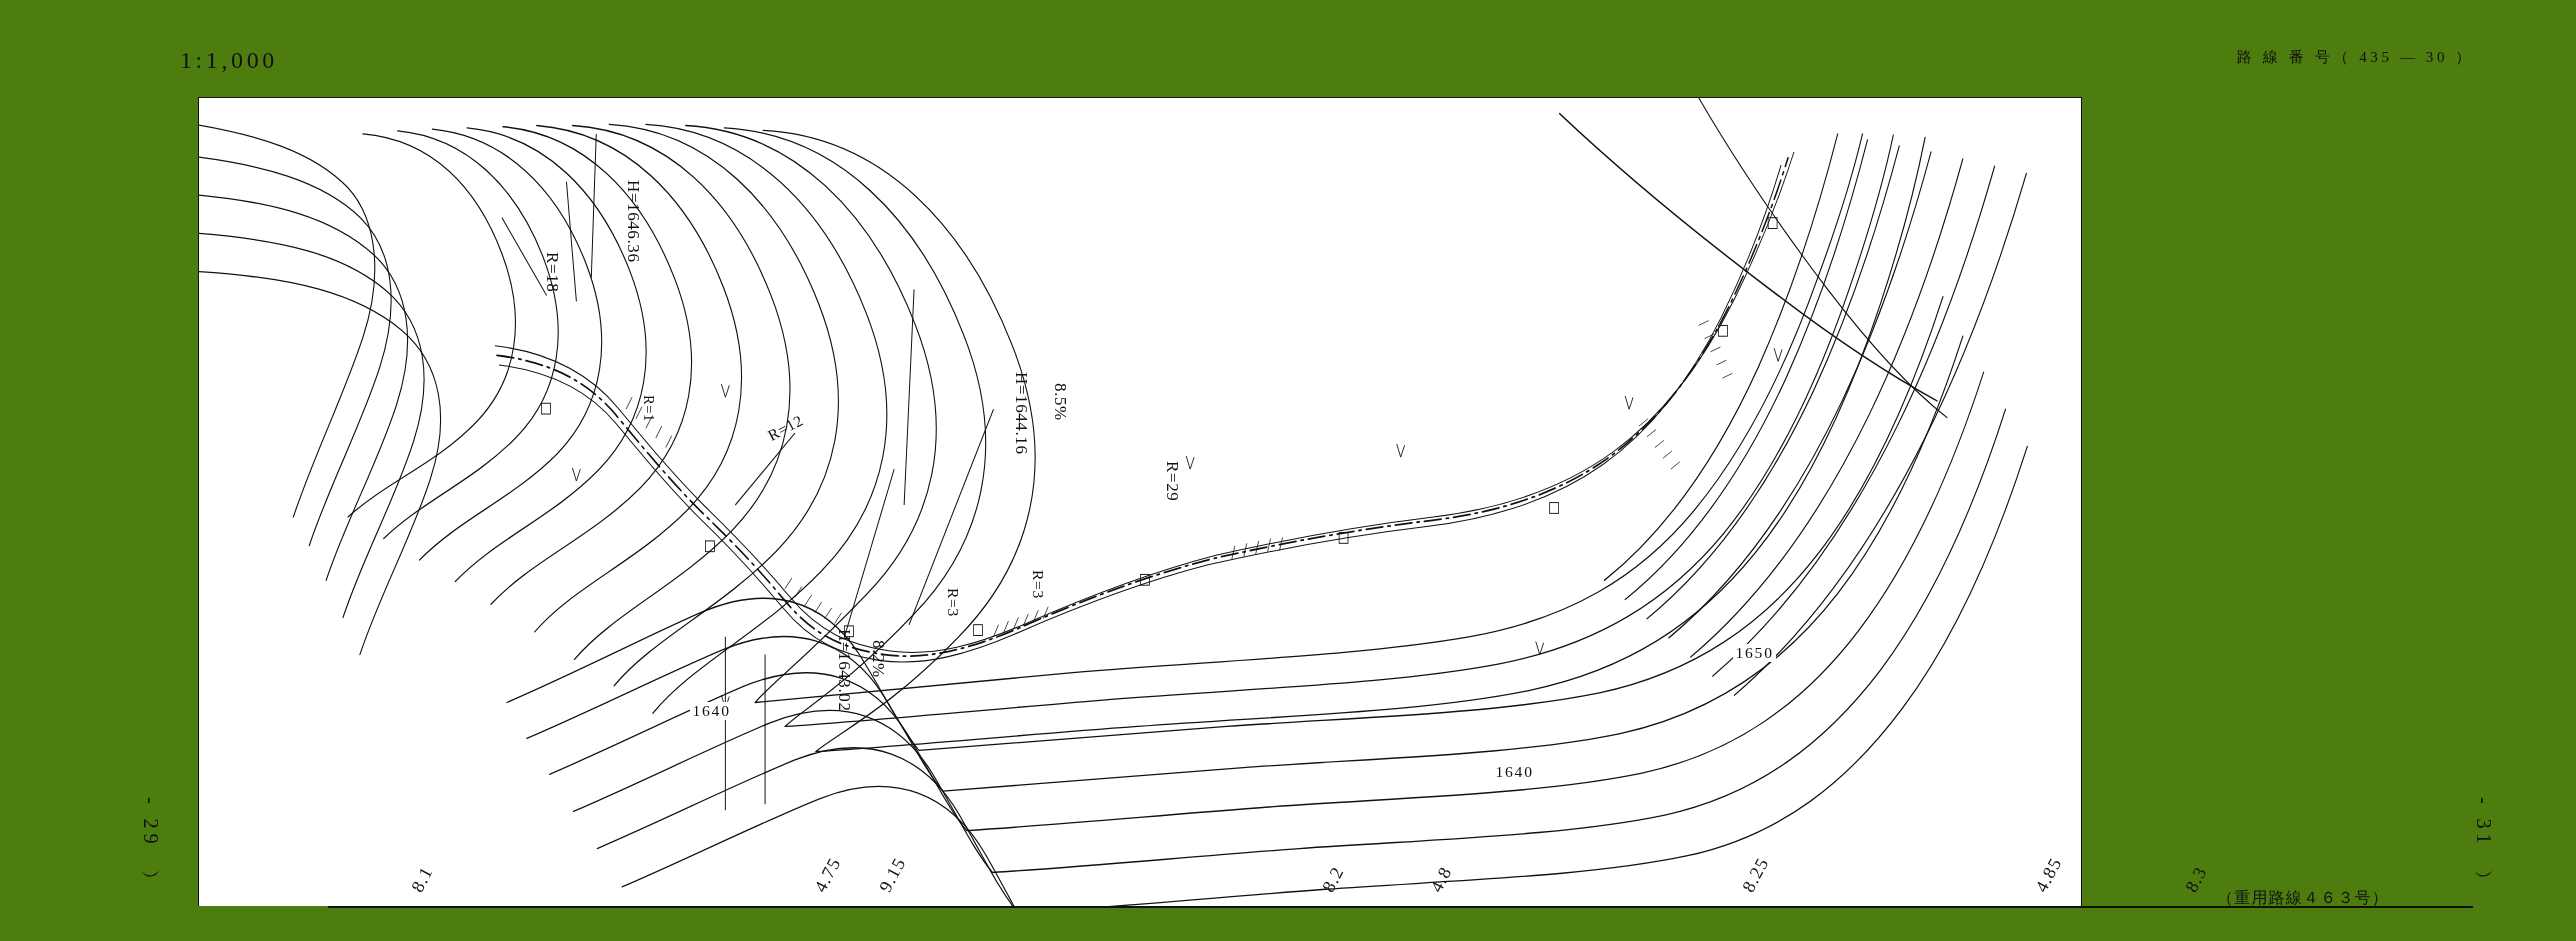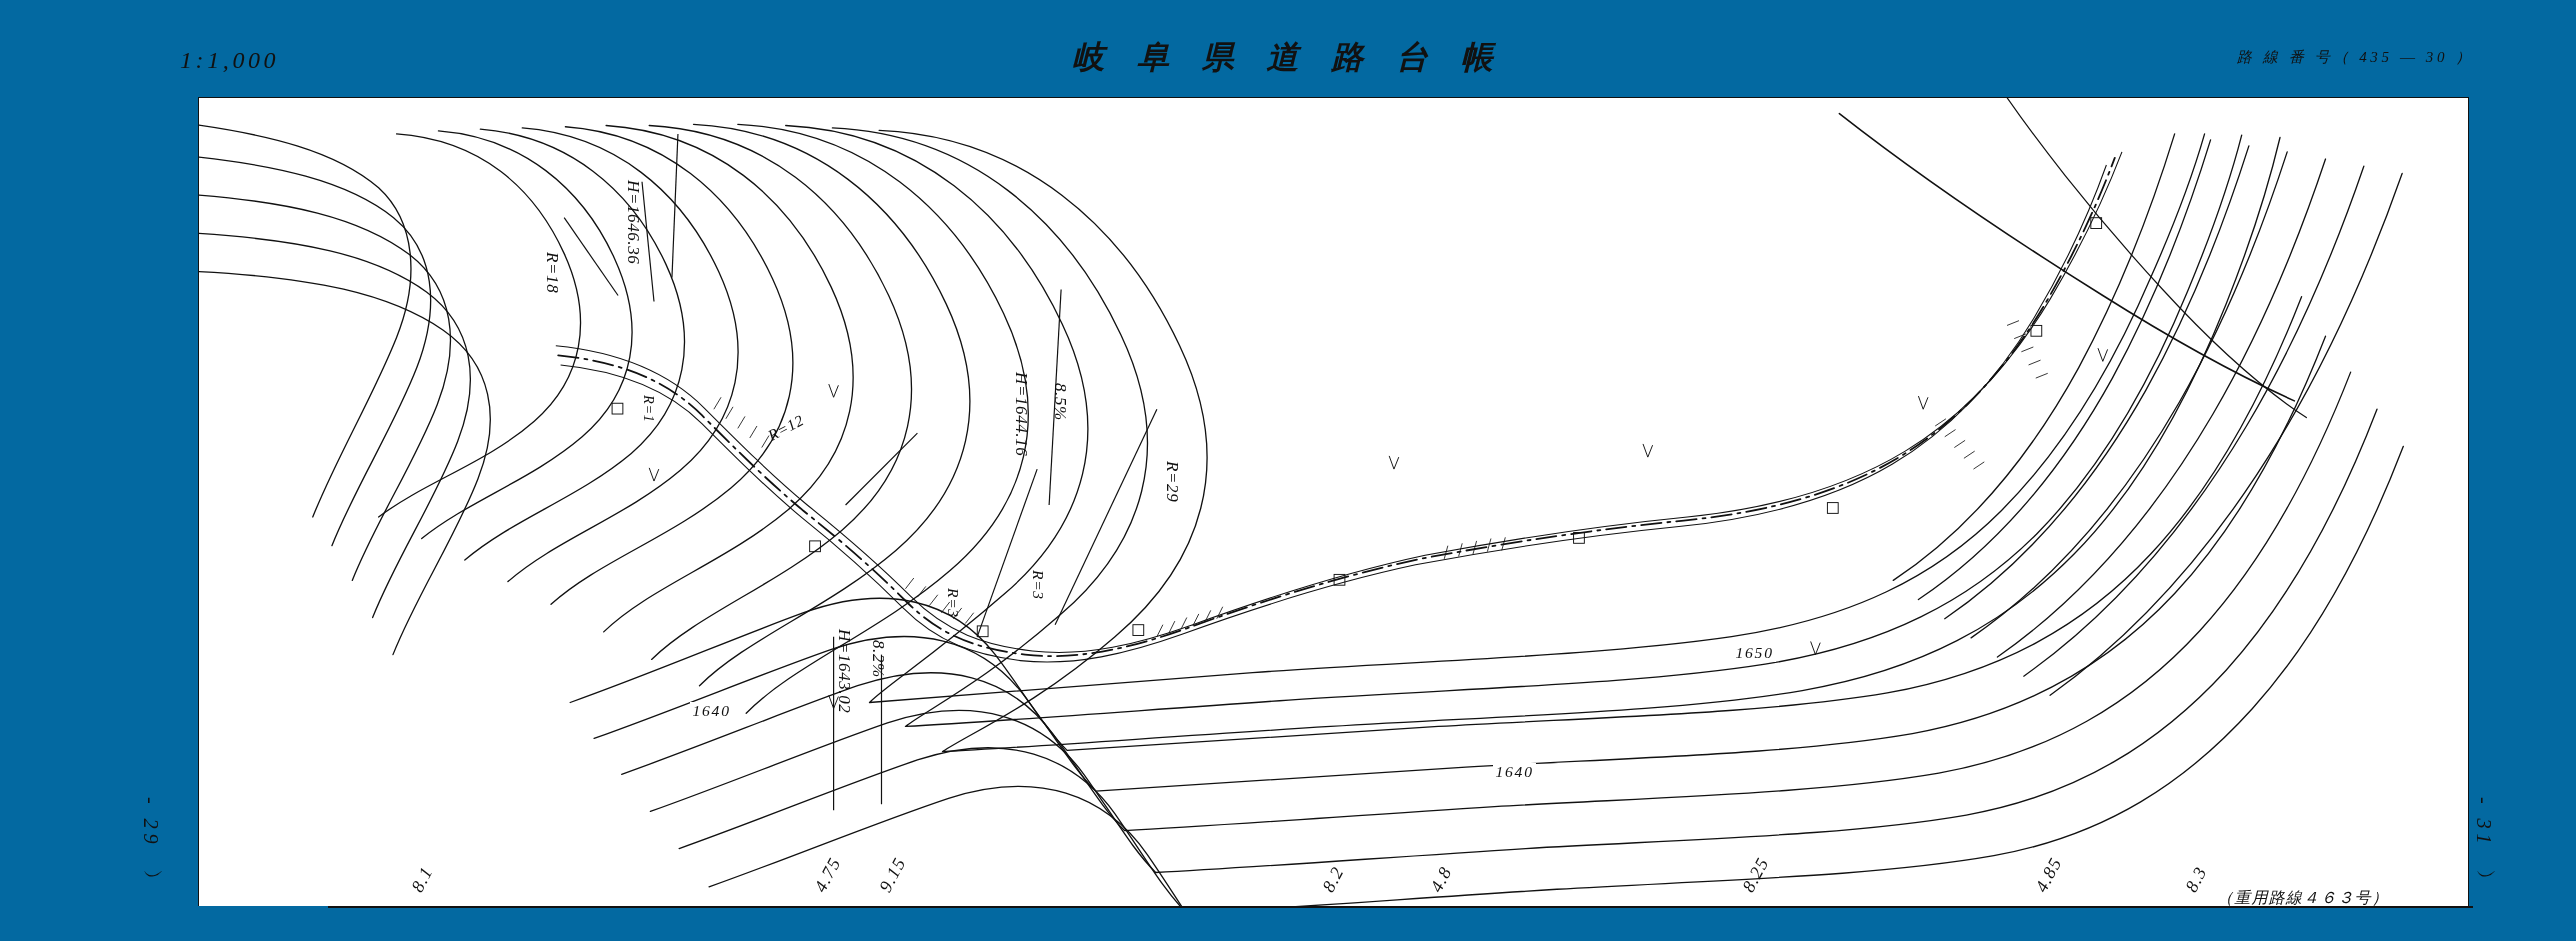--- a/index.html
+++ b/index.html
@@ -11,22 +11,21 @@
     width: 2576px;
     height: 942px;
     position: relative;
     font-family: "Liberation Sans", sans-serif;
     color: #111;
     overflow: hidden;
   }
   .sheet {
     position: absolute;
     inset: 0;
-    background: #0369a1;
-    font-style: italic;
+    background: #4d7c0f;
   }
 
   
   .scale-label {
     position: absolute;
     left: 180px;
     top: 47px;
     font-size: 24px;
     letter-spacing: 3.6px;
     font-family: "Liberation Serif", serif;
@@ -52,21 +51,21 @@
     letter-spacing: 3.6px;
     font-family: "Liberation Serif", serif;
     white-space: nowrap;
   }
 
   
   .map-frame {
     position: absolute;
     left: 198px;
     top: 97px;
-    width: 2271px;
+    width: 1884px;
     height: 809px;
     border-left: 1.8px solid #111;
     border-top: 1.8px solid #111;
     border-right: 1.8px solid #111;
     border-bottom: none;
     box-sizing: border-box;
     overflow: hidden;
     background: #ffffff;
   }
   .bottom-rule {
@@ -151,21 +150,20 @@
     height: 100%;
     pointer-events: none;
   }
 </style>
 </head>
 <body>
 
 <div class="sheet">
 
   <div class="scale-label">1:1,000</div>
-  <div class="sheet-title">岐 阜 県 道 路 台 帳</div>
   <div class="route-number">路 線 番 号（ 435 ― 30 ）</div>
 
   <div class="page-left">- 29 ）</div>
   <div class="page-right">- 31 ）</div>
 
   <div class="map-frame">
     <svg class="overlay" viewBox="0 0 3790 1350" preserveAspectRatio="none">
       <g fill="none" stroke="#111" stroke-width="2.2" stroke-linecap="round" stroke-linejoin="round">
 
         <path d="M -40 40 C 120 60 230 90 300 150 C 360 205 370 300 330 400 C 290 500 230 600 190 700"></path>

